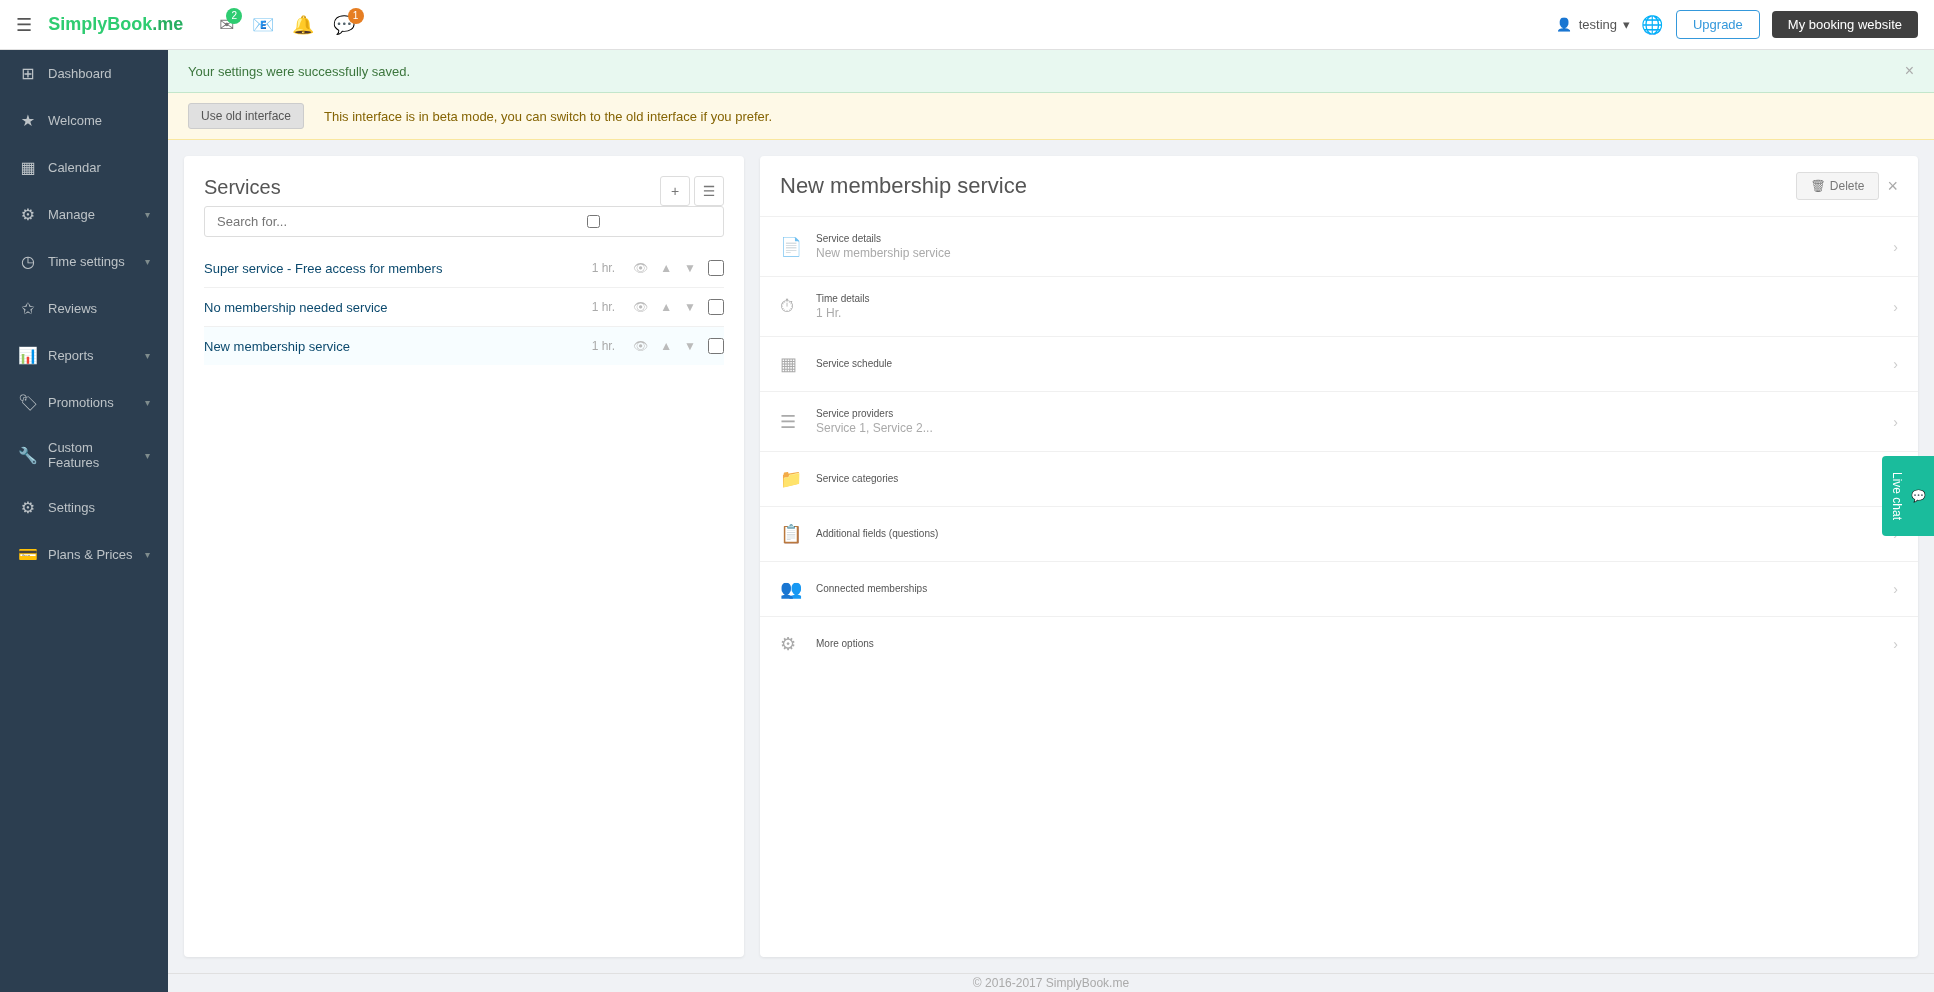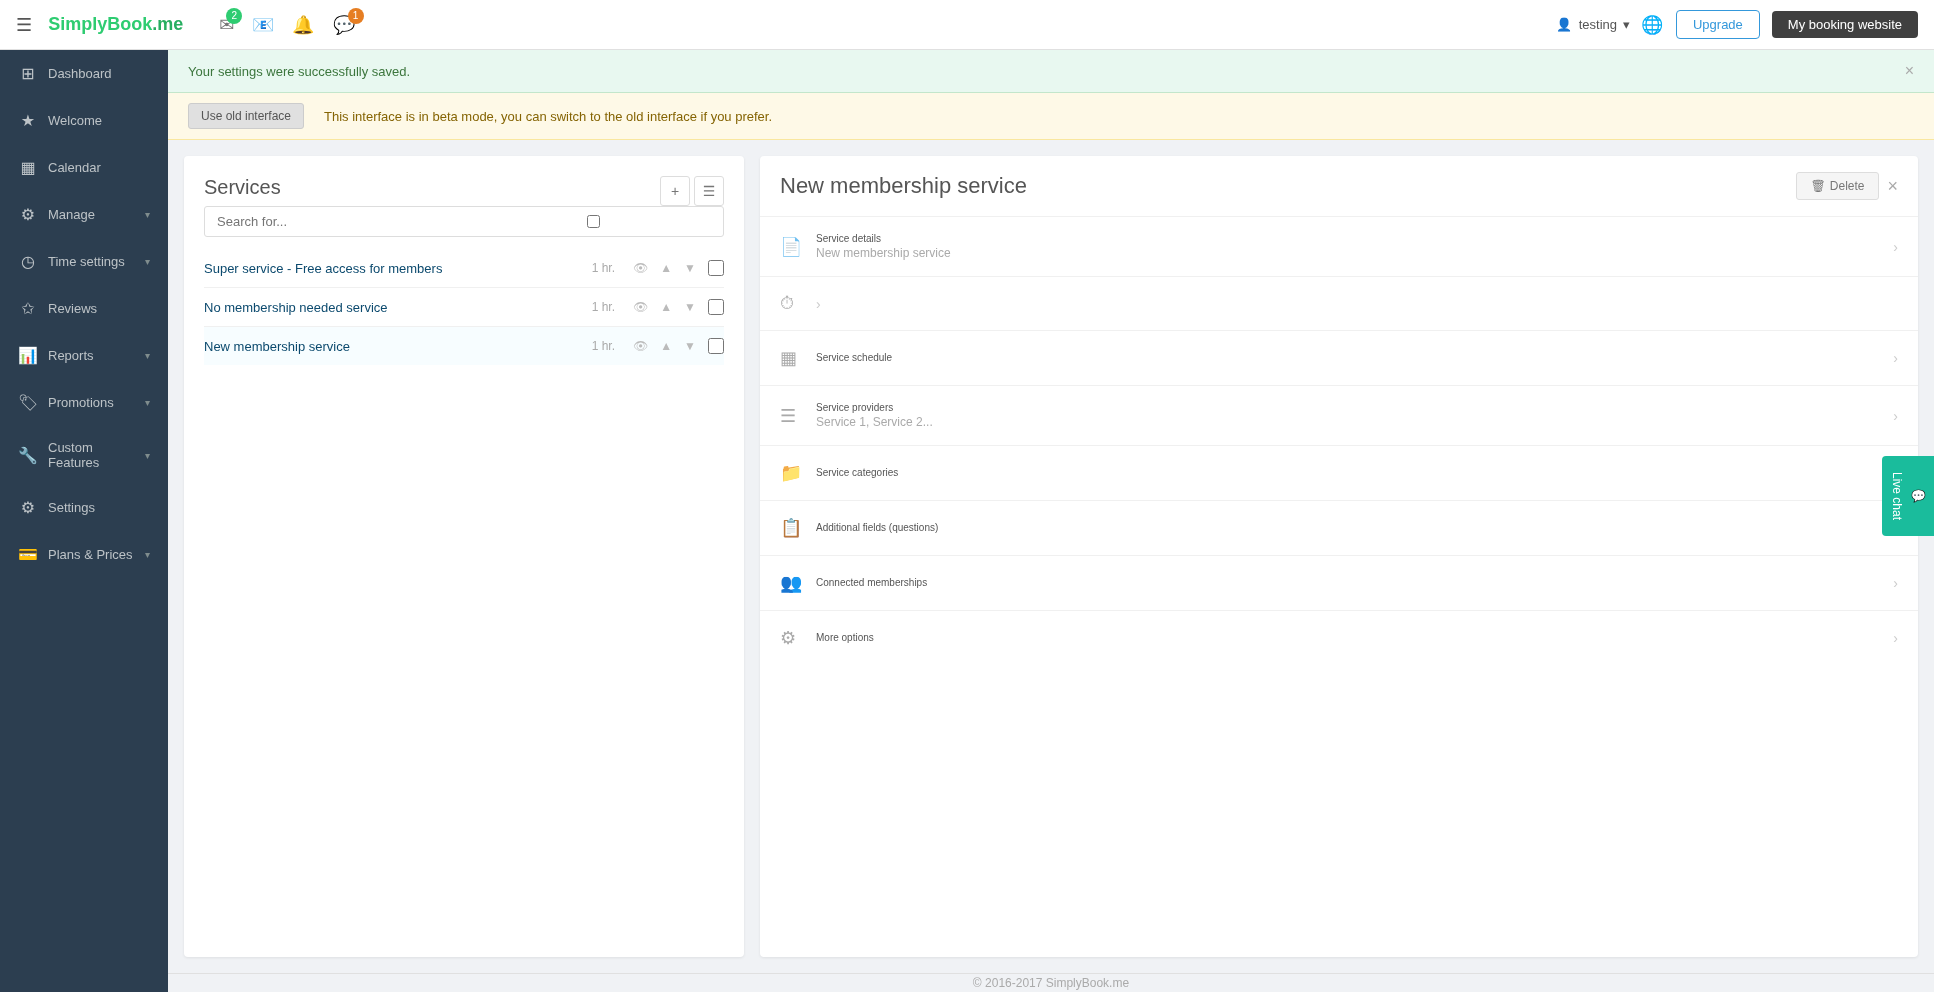--- a/index.html
+++ b/index.html
@@ -369,20 +369,24 @@
             <span class="di-icon">📄</span>
             <div class="detail-item-text">
               <div class="di-title">Service details</div>
               <div class="di-sub">New membership service</div>
             </div>
             <span class="di-arrow">›</span>
           </div>
 
           <div class="detail-item">
             <span class="di-icon">⏱</span>
+            <div class="detail-item-text">
+              <div class="di-title">Time details</div>
+              <div class="di-sub">1 Hr.</div>
+            </div>
             <span class="di-arrow">›</span>
           </div>
 
           <div class="detail-item">
             <span class="di-icon">▦</span>
             <div class="detail-item-text">
               <div class="di-title">Service schedule</div>
             </div>
             <span class="di-arrow">›</span>
           </div>

